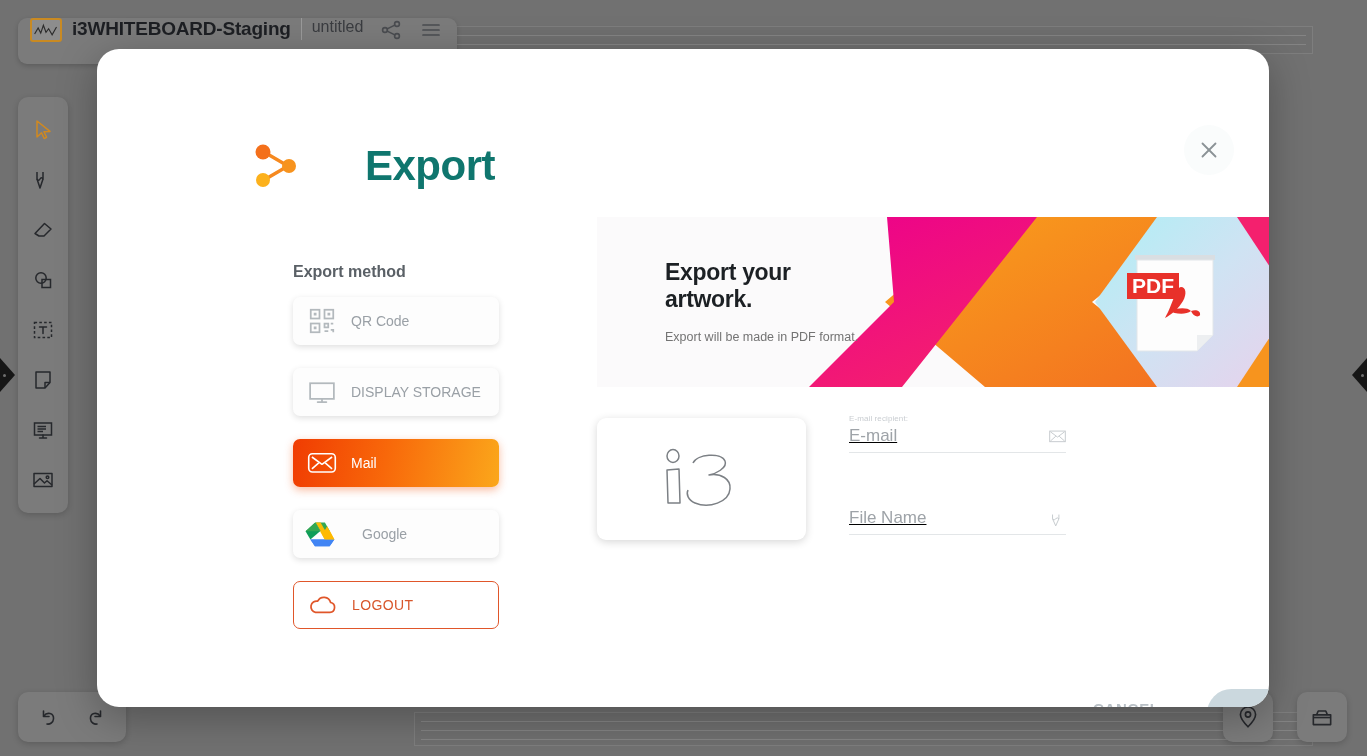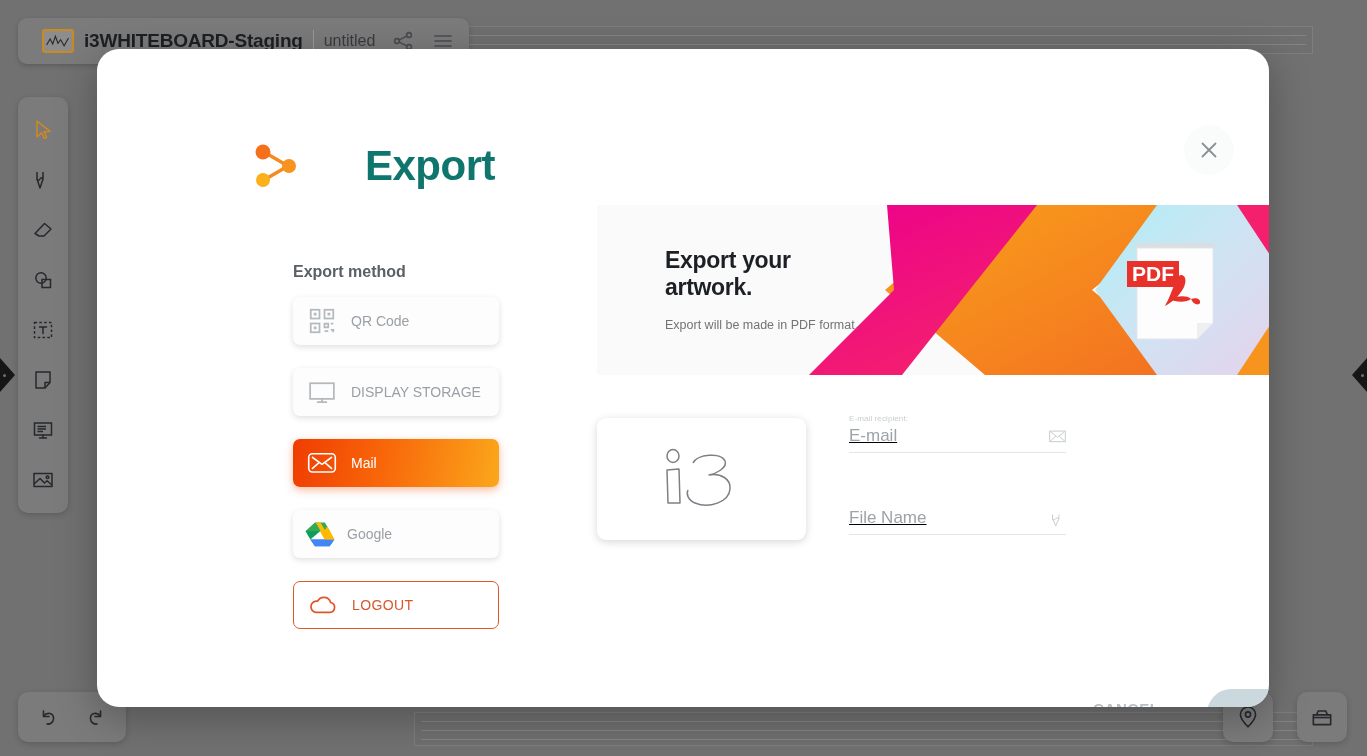--- a/index.html
+++ b/index.html
@@ -9,22 +9,22 @@
     font-family: "Liberation Sans", sans-serif;
     background: #6f6f6f;
   }
 
   
   #app-bg { position: absolute; inset: 0; background: #717171; }
 
   
   .title-pill {
     position: absolute; left: 18px; top: 18px;
-    height: 46px; padding: 0 14px 0 24px;
-    display: flex; align-items: center; gap: 10px;
+    height: 46px; padding: 0 14px 0 12px;
+    display: flex; gap: 10px;
     background: #7b7b7b; border-radius: 9px;
     box-shadow: 0 2px 5px rgba(0,0,0,.18);
   }
   .title-logo {
     width: 32px; height: 24px; border: 2px solid #c98a22;
     border-radius: 3px; background: #8d8d8d; position: relative; overflow: hidden;
   }
   .title-logo svg { position: absolute; inset: 0; }
   .app-name {
     font-size: 19px; font-weight: bold; color: #1d1f23; letter-spacing: -.2px;
@@ -121,25 +121,25 @@
   .method.active {
     background: linear-gradient(100deg, #f03c02 0%, #f8680a 45%, #fba71b 100%);
     color: #fff; box-shadow: 0 3px 9px rgba(240,80,10,.38);
   }
   .method.active .m-ico { color: #fff; }
   .method.logout {
     background: #fff; border: 1.6px solid #e0562a; color: #d8562b;
     box-shadow: none; font-weight: normal; letter-spacing: .4px;
   }
   .method.logout .m-ico { color: #e0562a; }
-  .method.google { gap: 12px; padding-left: 12px; }
+  .method.google { gap: 27px; padding-left: 12px; }
 
   
   .banner {
-    position: absolute; left: 500px; top: 156px;
+    position: absolute; left: 500px; top: 168px;
     width: 681px; height: 170px; overflow: hidden;
     background: #fbfafb;
     text-decoration: underline;
   }
   .banner-text { position: absolute; left: 68px; top: 42px; width: 210px; z-index: 3; }
   .banner-h {
     font-size: 23px; font-weight: bold; color: #1c2024;
     line-height: 1.18; letter-spacing: -.3px;
   }
   .banner-p { margin-top: 16px; font-size: 12.5px; color: #737373; line-height: 1.42; }

